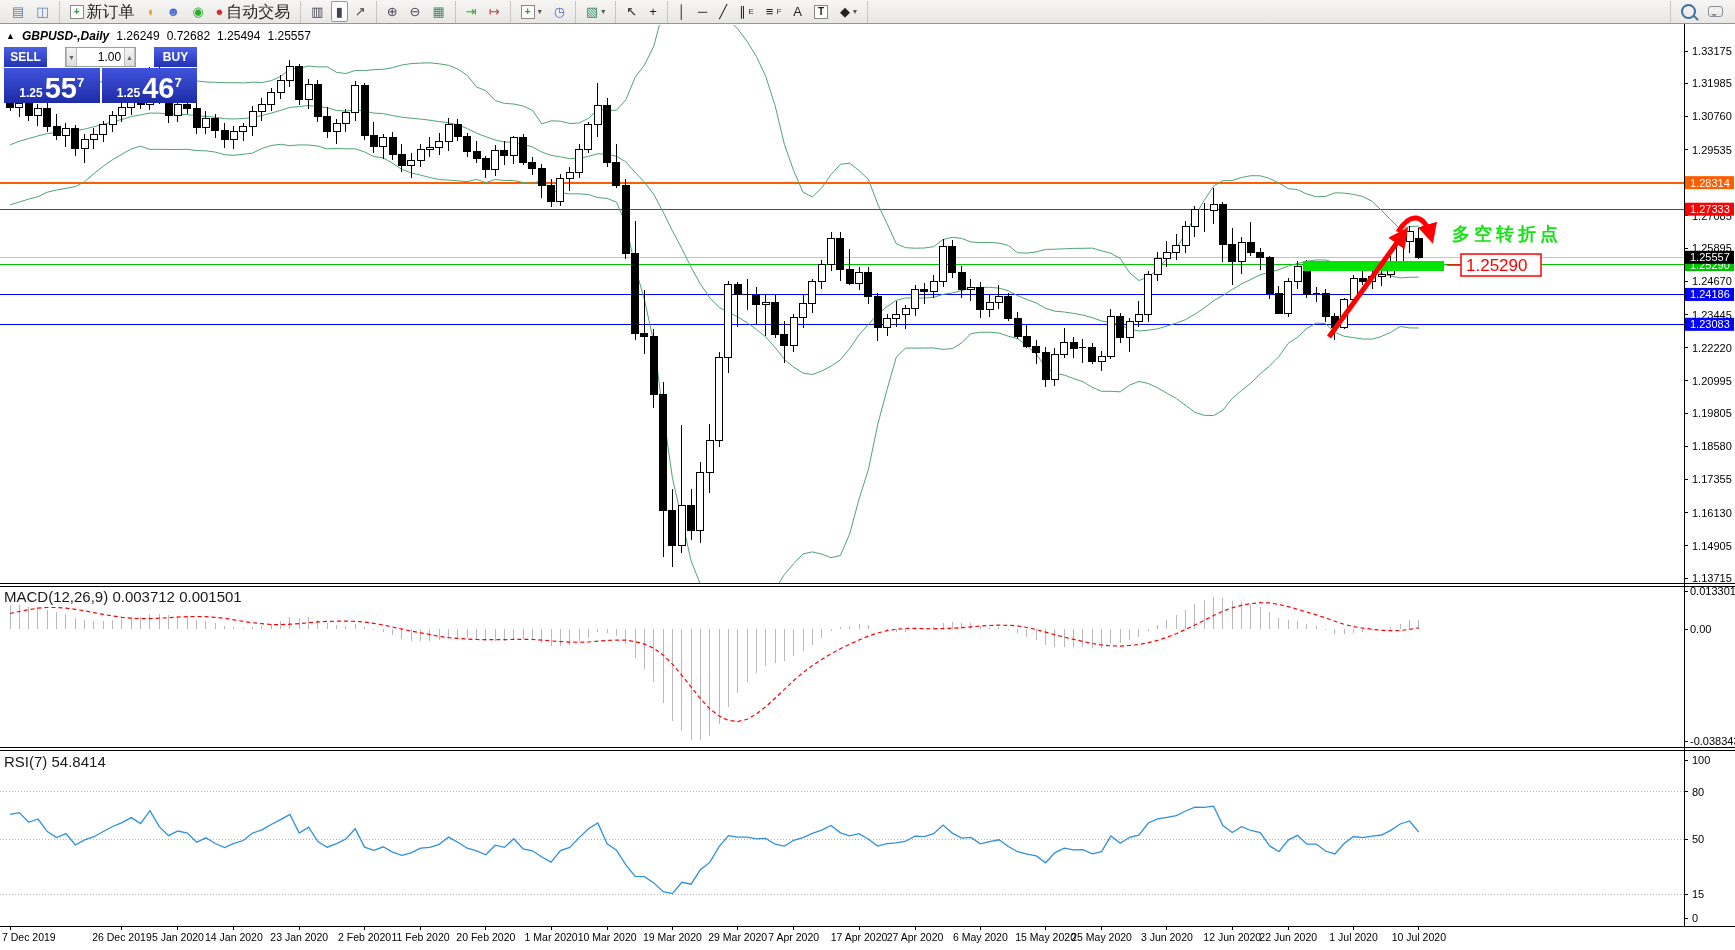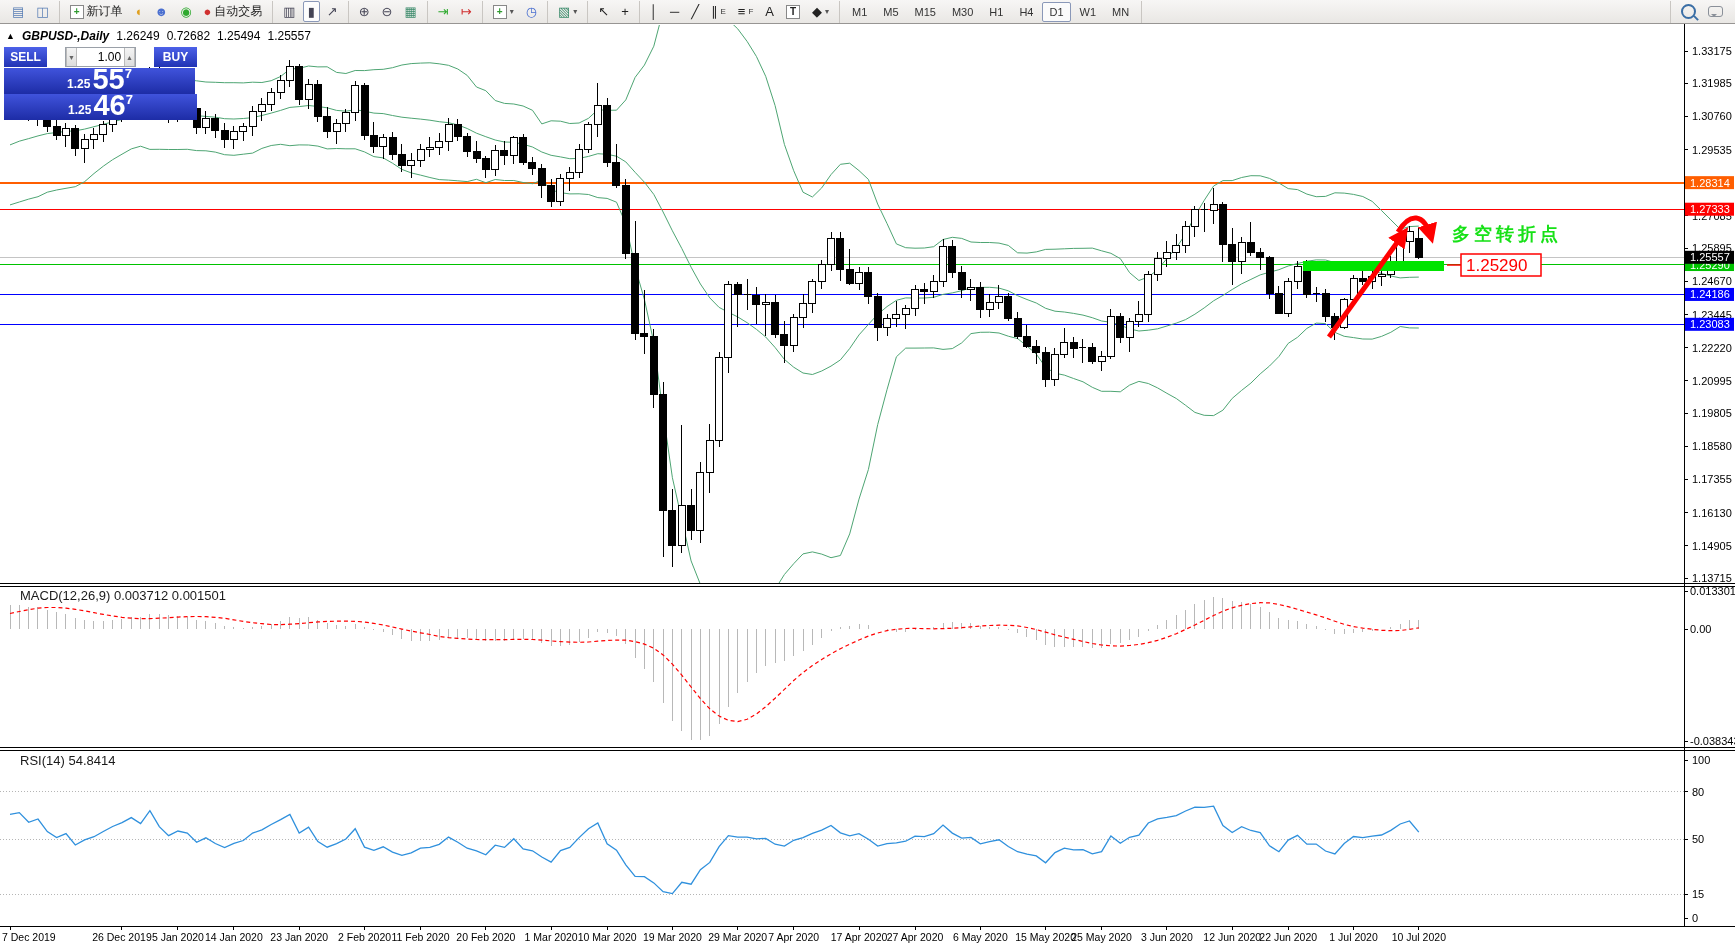--- a/index.html
+++ b/index.html
@@ -12,21 +12,21 @@
   .tb-group{display:flex;align-items:center;height:22px;padding:0 4px;border-right:1px solid #c9c6c2;}
   .tb-group.right{margin-left:auto;border-right:none;border-left:1px solid #c9c6c2;}
   .tb-btn{display:flex;align-items:center;gap:3px;padding:1px 4px;margin:0 1px;border:1px solid transparent;
     border-radius:2px;font-size:12px;color:#333;cursor:default;height:17px;line-height:17px;white-space:nowrap;}
   .tb-btn.active{border:1px solid #8a98b8;background:#fdfdfd;}
   .tb-btn .glyph{font-size:13px;line-height:13px;}
   .tb-btn .glyph.boxed{border:1px solid #888;background:#fff;font-weight:bold;font-size:10px;
     width:12px;height:12px;display:inline-flex;align-items:center;justify-content:center;}
   .tb-btn sub{font-size:8px;}
   .tb-btn .caret{font-size:8px;color:#555;}
-  .tb-btn .lbl{font-size:12px;color:#222;}
+  .tb-btn .lbl{font-size:16px;color:#222;}
   .tf-btn{font-size:11px;color:#333;padding:1px 6px;margin:0 1px;border:1px solid transparent;border-radius:2px;height:16px;line-height:16px;}
   .tf-btn.active{border:1px solid #8a98b8;background:#fbfbfb;}
   .ico-mag{position:relative;width:11px;height:11px;border:2px solid #3a6ea5;border-radius:50%;display:inline-block;}
   .ico-mag::after{content:"";position:absolute;width:6px;height:2px;background:#3a6ea5;
     transform:rotate(45deg);right:-5px;bottom:-2px;}
   .ico-chat{position:relative;width:13px;height:9px;border:1.5px solid #8a9099;border-radius:3px;display:inline-block;}
   .ico-chat::after{content:"";position:absolute;left:2px;bottom:-4px;border:3px solid transparent;border-top-color:#8a9099;}
   
   #chart-title{position:absolute;left:6px;top:29px;font-size:12px;color:#000;display:flex;gap:7px;align-items:center;}
   #chart-title .sym{font-weight:bold;font-style:italic;}
@@ -35,29 +35,29 @@
   #ocp{position:absolute;left:4px;top:47px;width:193px;}
   .ocp-row1{display:flex;height:20px;margin-bottom:1px;}
   .ocp-btn{background:linear-gradient(#4c61e8,#2133b4);color:#fff;font-weight:bold;font-size:12px;
     display:flex;align-items:center;justify-content:center;cursor:pointer;}
   .ocp-btn.sell,.ocp-btn.buy{width:43px;}
   .ocp-vol{flex:1;display:flex;border:1px solid #9aa0a8;background:#fff;margin:0 18px;box-sizing:border-box;}
   .spin{width:15px;background:linear-gradient(#f4f4f4,#ddd);color:#666;font-size:7px;
     display:flex;align-items:center;justify-content:center;border-left:1px solid #bbb;border-right:1px solid #bbb;}
   #volume-input{width:100%;min-width:0;border:none;outline:none;text-align:right;font-size:12px;padding:0 3px;
     font-family:"Liberation Sans",sans-serif;}
-  .ocp-row2{display:flex;height:35px;flex-direction:column;}
+  .ocp-row2{display:flex;height:35px;}
   .price-box{flex:1;background:linear-gradient(#4053dc,#1d2ca6);color:#fff;display:flex;
     align-items:flex-end;justify-content:center;padding-bottom:3px;cursor:pointer;}
   .price-box.sell{margin-right:2px;}
   .price-box .sm{font-size:12px;font-weight:bold;margin-right:2px;line-height:1.1;}
   .price-box .big{font-size:29px;font-weight:bold;line-height:0.8;}
   .price-box .sup{font-size:13px;font-weight:bold;position:relative;top:-10px;}
   
-  .ind-label{position:absolute;left:4px;font-size:13px;color:#1a1a1a;background:transparent;margin-left:16px;}
+  .ind-label{position:absolute;left:4px;font-size:15px;color:#1a1a1a;background:transparent;}
   #macd-label{top:588px;}
   #rsi-label{top:753px;}
   svg text{font-family:"Liberation Sans","DejaVu Sans",sans-serif;}
 </style>
 </head>
 <body>
 
 <div id="app">
   <div id="toolbar">
       <div class="tb-group">
@@ -161,31 +161,20 @@
         <span class="tb-btn">
           <span class="glyph" style="color: rgb(34, 34, 34);">A</span>
         </span>
         <span class="tb-btn">
           <span class="glyph boxed" style="color: rgb(34, 34, 34);">T</span>
         </span>
         <span class="tb-btn">
           <span class="glyph" style="color: rgb(34, 34, 34);">◆</span>
           <span class="caret">▾</span>
         </span>
-      </div>
-      <div class="tb-group">
-        <span class="tf-btn">M1</span>
-        <span class="tf-btn">M5</span>
-        <span class="tf-btn">M15</span>
-        <span class="tf-btn">M30</span>
-        <span class="tf-btn">H1</span>
-        <span class="tf-btn">H4</span>
-        <span class="tf-btn active">D1</span>
-        <span class="tf-btn">W1</span>
-        <span class="tf-btn">MN</span>
       </div>
       <div class="tb-group right">
         <span class="tb-btn">
           <span class="ico-mag"></span>
         </span>
         <span class="tb-btn">
           <span class="ico-chat"></span>
         </span>
       </div>
     </div>
@@ -845,16 +834,16 @@
       </div>
     </div>
   </div>
 
   <div id="macd-label" class="ind-label">
     <span>MACD(12,26,9)</span>
     <span>0.003712</span>
     <span>0.001501</span>
   </div>
   <div id="rsi-label" class="ind-label">
-    <span>RSI(14)</span>
+    <span>RSI(7)</span>
     <span>54.8414</span>
   </div>
 </div>
 
 </body></html>

